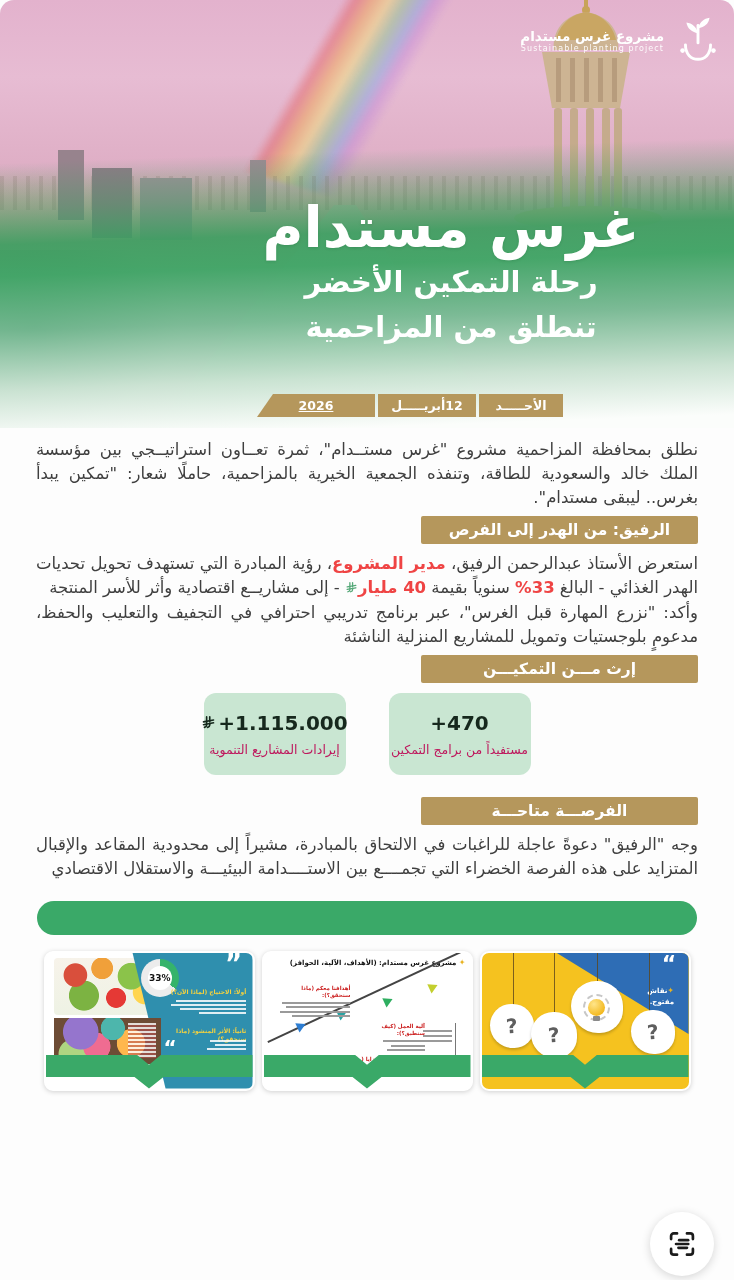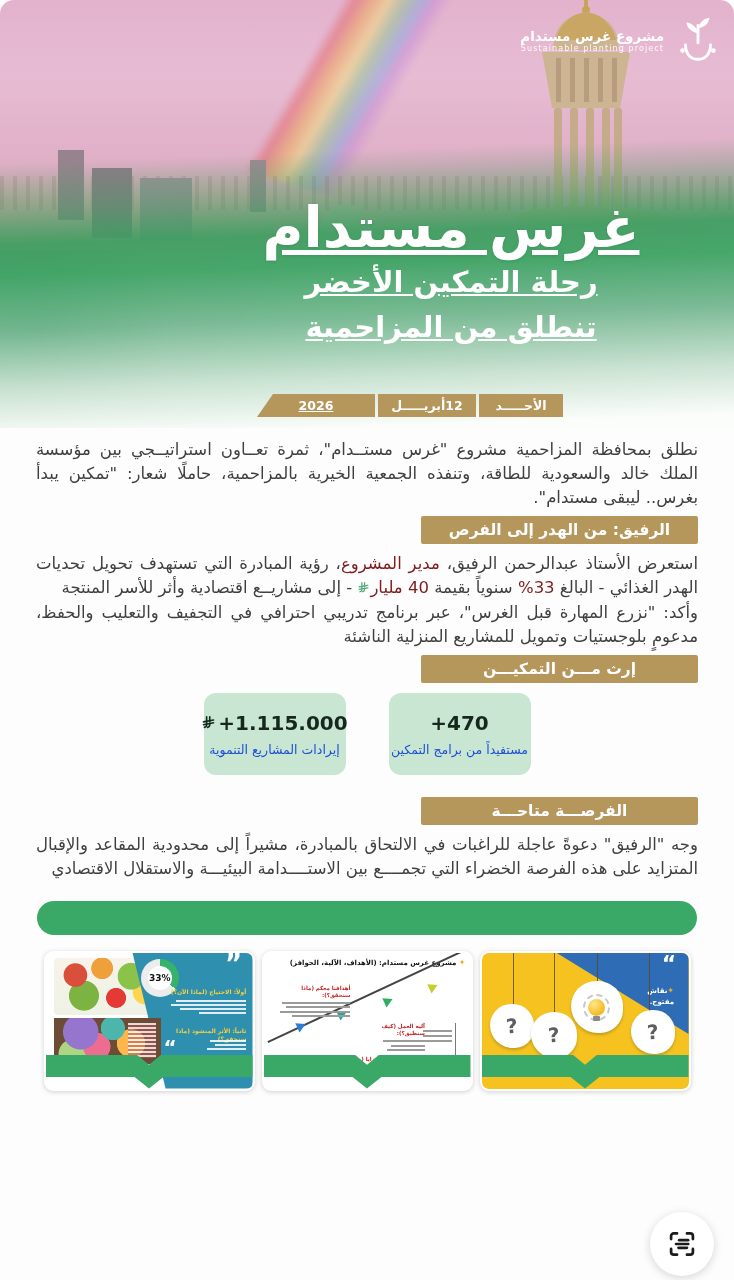--- a/index.html
+++ b/index.html
@@ -34,47 +34,47 @@
       background:linear-gradient(178deg, rgba(70,160,100,0) 36%, rgba(62,156,95,.45) 46%,
                  rgba(58,158,96,.9) 54%, rgba(66,166,104,.97) 61%, rgba(118,188,148,.93) 73%,
                  rgba(203,229,212,.96) 86%, rgba(251,253,251,1) 97%); }
 
   .logo { position:absolute; top:12px; right:8px; display:flex; align-items:center; gap:6px; color:#fff; }
   .logo-text { text-align:right; }
   .logo-ar { font-size:13.5px; font-weight:bold; }
   .logo-en { font-size:8px; letter-spacing:1.1px; opacity:.93; }
 
   .title-block { position:absolute; top:196px; left:0; right:0; text-align:center; padding-left:168px;
-                 color:#fff; direction:rtl;text-decoration:underline; }
+                 color:#fff; direction:rtl; }
   .main-title { font-size:56px; font-weight:bold; line-height:1.15; text-shadow:0 1px 3px rgba(0,60,30,.15); }
   .sub-title { font-size:29px; font-weight:bold; line-height:1.55; }
 
   .date-banner { position:absolute; top:394px; left:0; right:0; display:flex; justify-content:center;
                  gap:3px; direction:rtl; padding-left:86px; }
   .date-seg { background:#b5975c; color:#fff; font-size:12.5px; font-weight:bold; height:23px;
               line-height:23px; text-align:center; }
   .seg-day { width:84px; }
   .seg-month { width:98px; }
   .seg-year { width:118px; clip-path:polygon(16px 0, 100% 0, 100% 100%, 0 100%);text-decoration:underline; }
 
   
   .content { padding:10px 36px 0; direction:rtl; color:#3f3f3f; }
   .para { font-size:16.5px; line-height:24px; text-align:justify; }
-  .green-txt { color:#7f1d1d; }
+  .green-txt { color:#ef4444;font-weight:bold; }
   .sec-header { width:277px; height:28px; background:#b5975c; color:#fff; font-size:15.5px;
                 font-weight:bold; text-align:center; line-height:28px; border-radius:2px;
                 margin:6px 0 8px; }
   .lead { font-size:16.5px; line-height:24px; margin-top:2px; }
 
   .stats-row { display:flex; justify-content:center; gap:43px; margin-top:10px; direction:rtl; }
   .stat-card { width:142px; height:82px; background:#c9e6d2; border-radius:12px; display:flex;
                flex-direction:column; align-items:center; justify-content:center; gap:7px; }
   .stat-value { font-size:20px; font-weight:bold; color:#16281d; direction:ltr; display:flex;
                 align-items:center; gap:2px; }
-  .stat-label { font-size:12.5px; color:#1d4ed8; }
+  .stat-label { font-size:12.5px; color:#be185d; }
   .riyal { display:inline-block; vertical-align:middle; }
 
   .green-bar { width:660px; height:34px; background:#3aa968; border-radius:17px; margin:20px auto 0; }
 
   
   .slides { display:flex; justify-content:center; gap:7px; margin-top:16px; direction:ltr; }
   .slide { position:relative; width:211px; height:140px; border-radius:9px; overflow:hidden;
            border:2px solid #fff; box-shadow:0 1px 5px rgba(0,0,0,.18); background:#fff; }
   .book-band { position:absolute; left:0; right:0; bottom:0; height:34px; background:#3aa968;
       clip-path:polygon(0 0, 44% 0, 50% 30%, 56% 0, 100% 0, 100% 66%, 57% 66%, 50% 100%, 43% 66%, 0 66%); }

